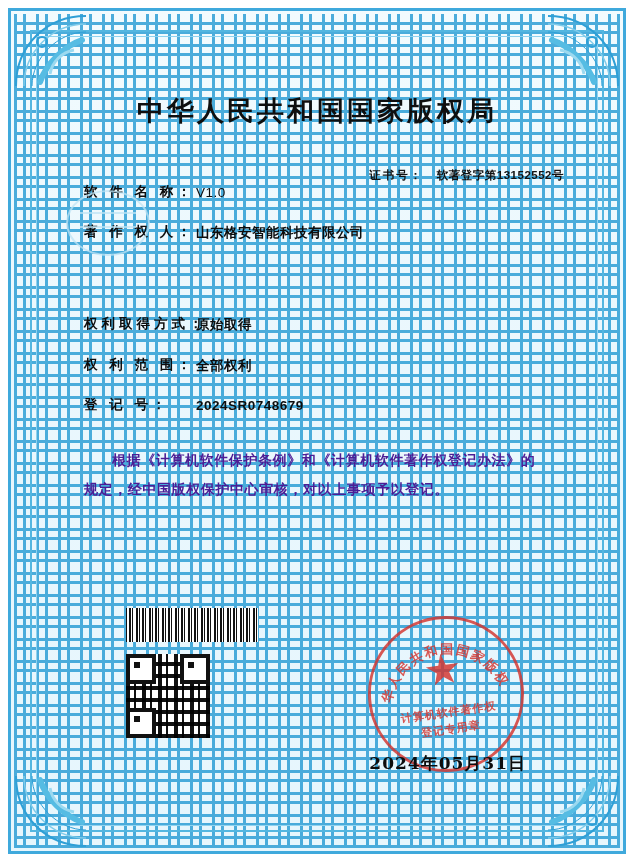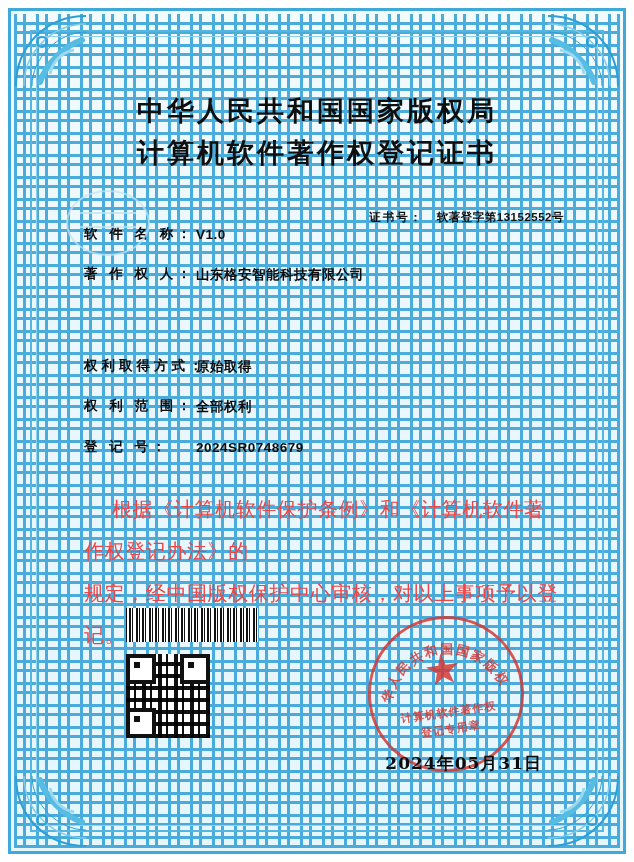--- a/index.html
+++ b/index.html
@@ -172,32 +172,33 @@
     letter-spacing: 4px;
     white-space: nowrap;
   }
   .field-value {
     font-weight: bold;
     letter-spacing: .5px;
     line-height: 1.5;
   }
   .field-value .sub {
     display: block;
-    font-weight: bold;
+    font-weight: normal;
   }
 
   .gap-1 { height: 52px; }
 
   .statement {
     margin-top: 30px;
     padding: 0 26px 0 36px;
-    font-size: 20px;
-    color: #ef4444;
+    font-size: 14px;
+    color: #4c1d95;
     line-height: 2.1;
     letter-spacing: .6px;
+    font-weight: bold;
   }
   .statement p { margin: 0; }
   .statement .indent { text-indent: 28px; }
 
   
   .codes {
     position: absolute;
     left: 78px;
     top: 560px;
   }
@@ -282,21 +283,21 @@
     color: #d4342e;
     font-family: "DejaVu Serif", "Liberation Serif", serif;
     font-weight: bold;
     font-size: 11px;
     line-height: 1.5;
     letter-spacing: 1px;
   }
 
   .issue-date {
     position: absolute;
-    right: 44px;
+    right: 60px;
     top: 704px;
     font-family: "DejaVu Serif", "Liberation Serif", serif;
     font-size: 17px;
     font-weight: bold;
     color: #0d0d0d;
     letter-spacing: 1px;
   }
 </style>
 </head>
 <body>
@@ -348,21 +349,20 @@
       <path d="M38 62 C40 50 50 40 62 38" fill="none" stroke="#9bd9f0" stroke-width="3"></path>
     </svg>
   </div>
 
   <div class="content">
 
     <div class="watermark"></div>
 
     <div class="title-block">
       <div class="title-line">中华人民共和国国家版权局</div>
-      <div class="title-line">计算机软件著作权登记证书</div>
     </div>
 
     <div class="cert-no">
       <span class="label">证书号：</span>
       <span class="value">软著登字第13152552号</span>
     </div>
 
     <div class="fields">
 
       <div class="field-row">

